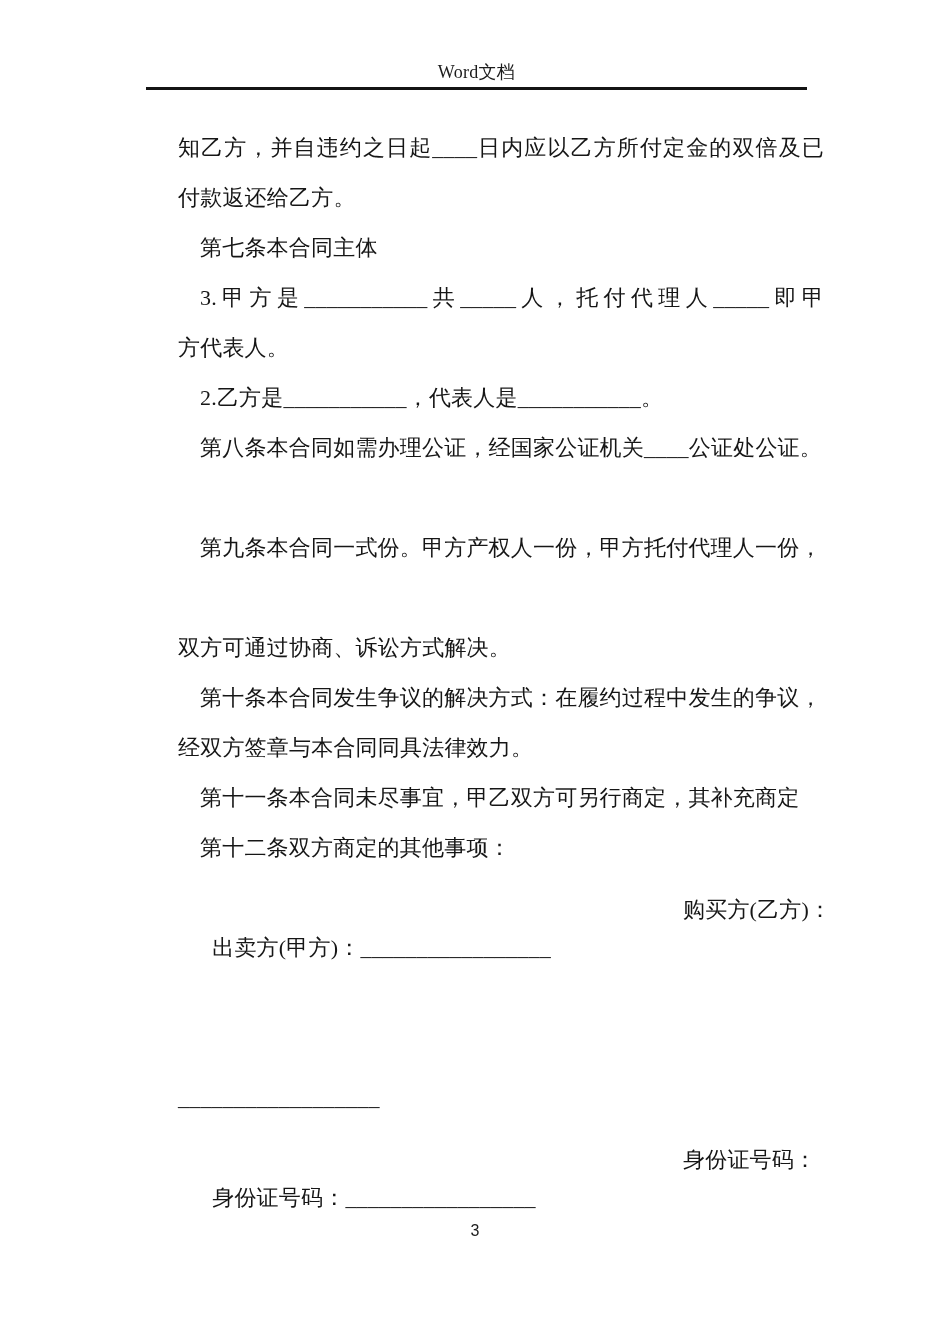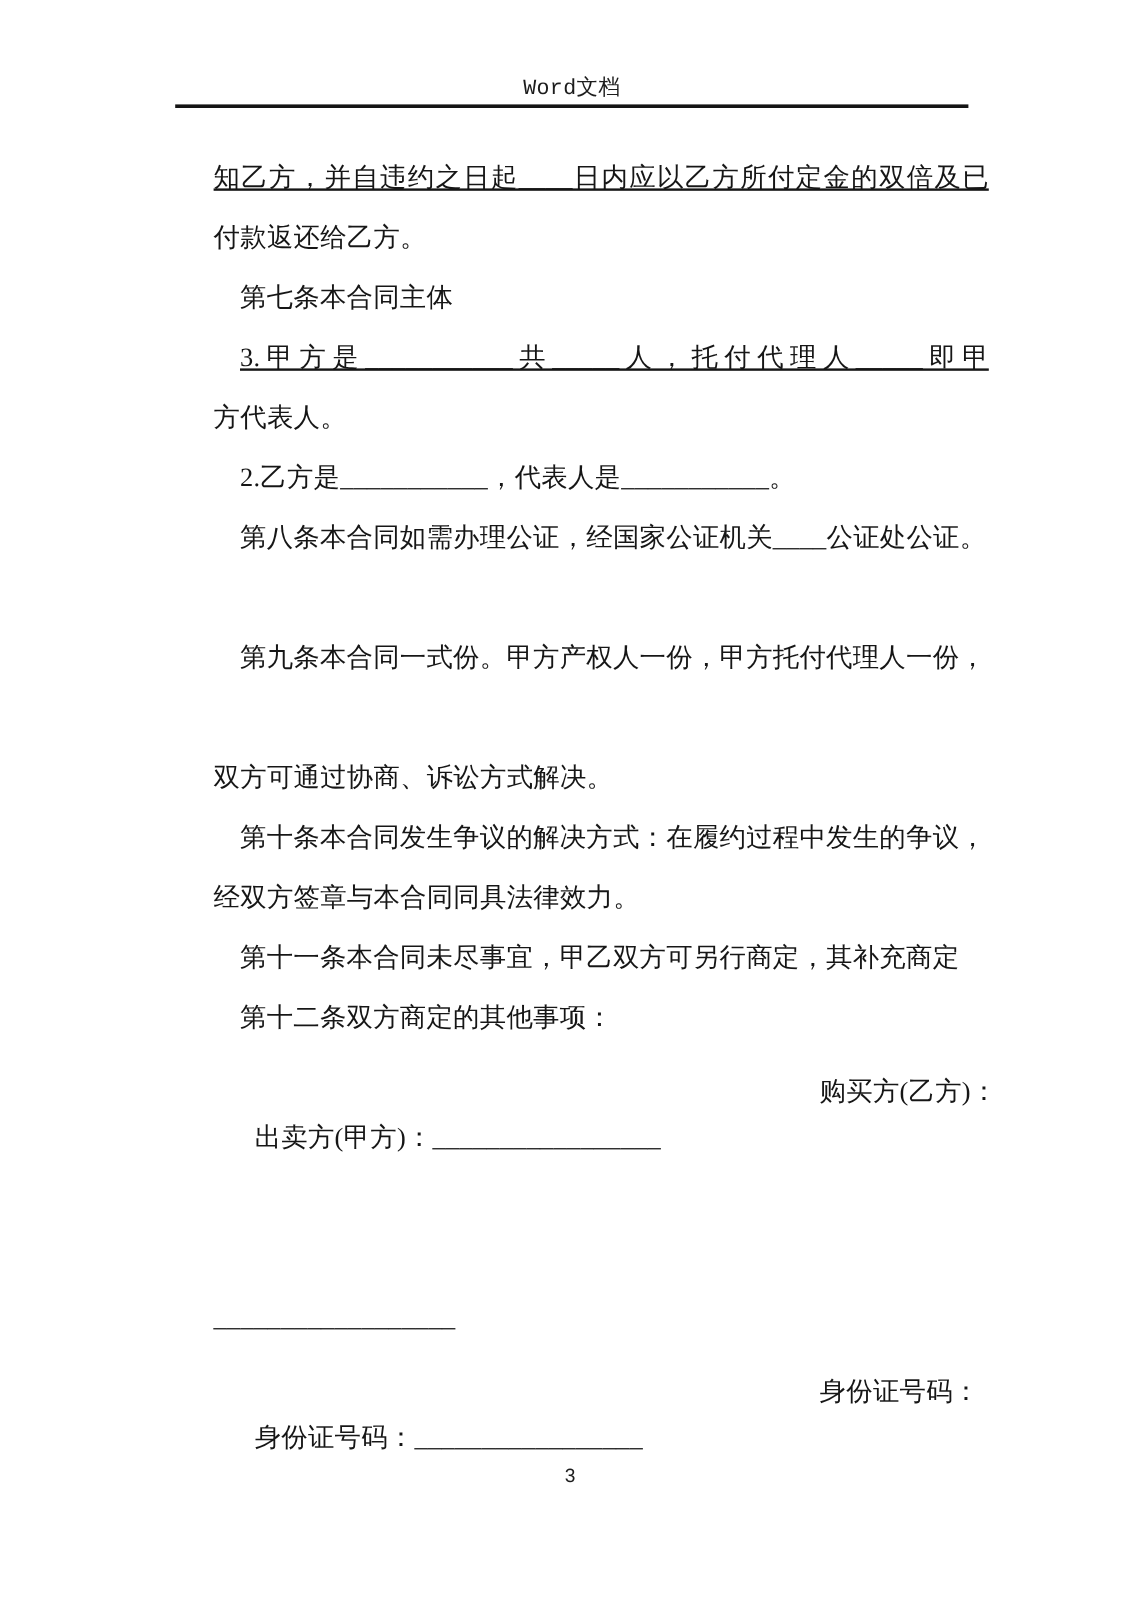--- a/index.html
+++ b/index.html
@@ -17,21 +17,21 @@
   }
   
   .doc-header {
     position: absolute;
     left: 146px; top: 0;
     width: 661px;
   }
   .header-title {
     margin-top: 60px;
     text-align: center;
-    font-family: Liberation Mono, monospace;
+    font-family: Liberation Serif, serif;
     font-size: 18px;
     letter-spacing: 0.3px;
     color: #1c1c1c;
   }
   .header-rule {
     height: 0;
     border-top: 3px solid #141414;
     margin-top: 3px;
   }
   
@@ -42,21 +42,21 @@
     font-size: 22px;
     letter-spacing: 0.2px;
     color: #161616;
   }
   .line {
     min-height: 50px;
     line-height: 50px;
     white-space: pre-wrap;
   }
   .indent { text-indent: 22px; }
-  .fill { text-align: justify; text-align-last: justify; text-decoration: underline; }
+  .fill { text-align: justify; text-align-last: justify; }
   
   .sig-row { position: relative; min-height: 50px; line-height: 50px; }
   .sig-right {
     position: absolute;
     left: 483px; top: 12px;
     white-space: pre;
   }
   
   .page-number {
     position: absolute;

